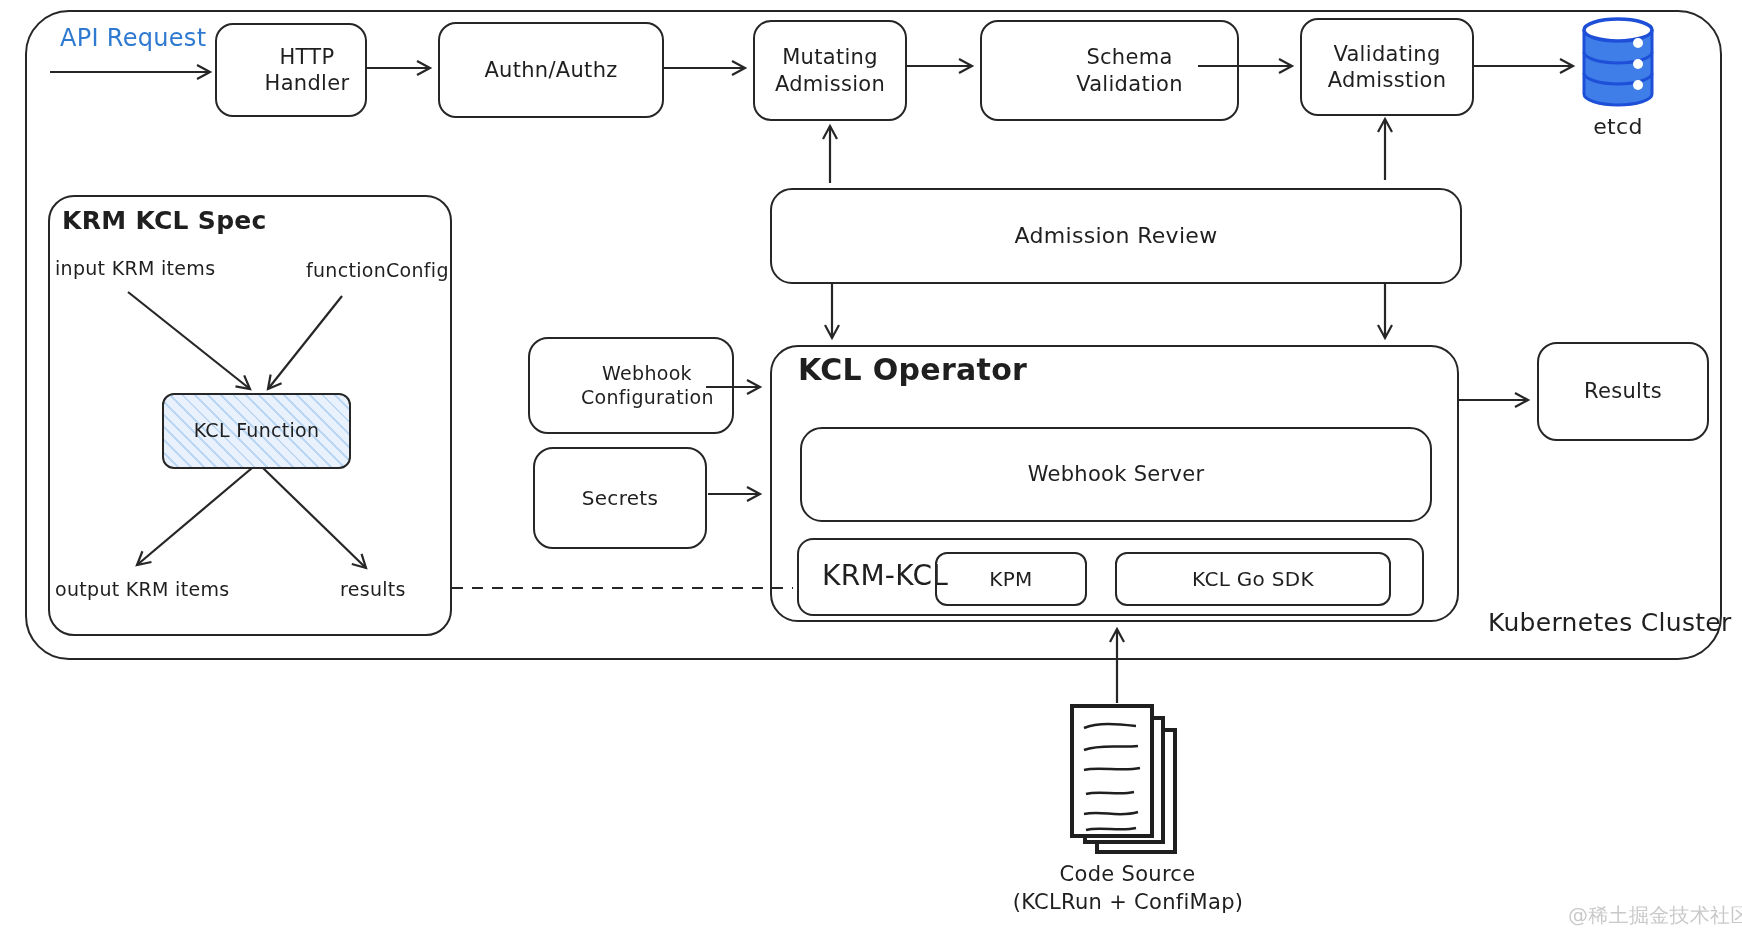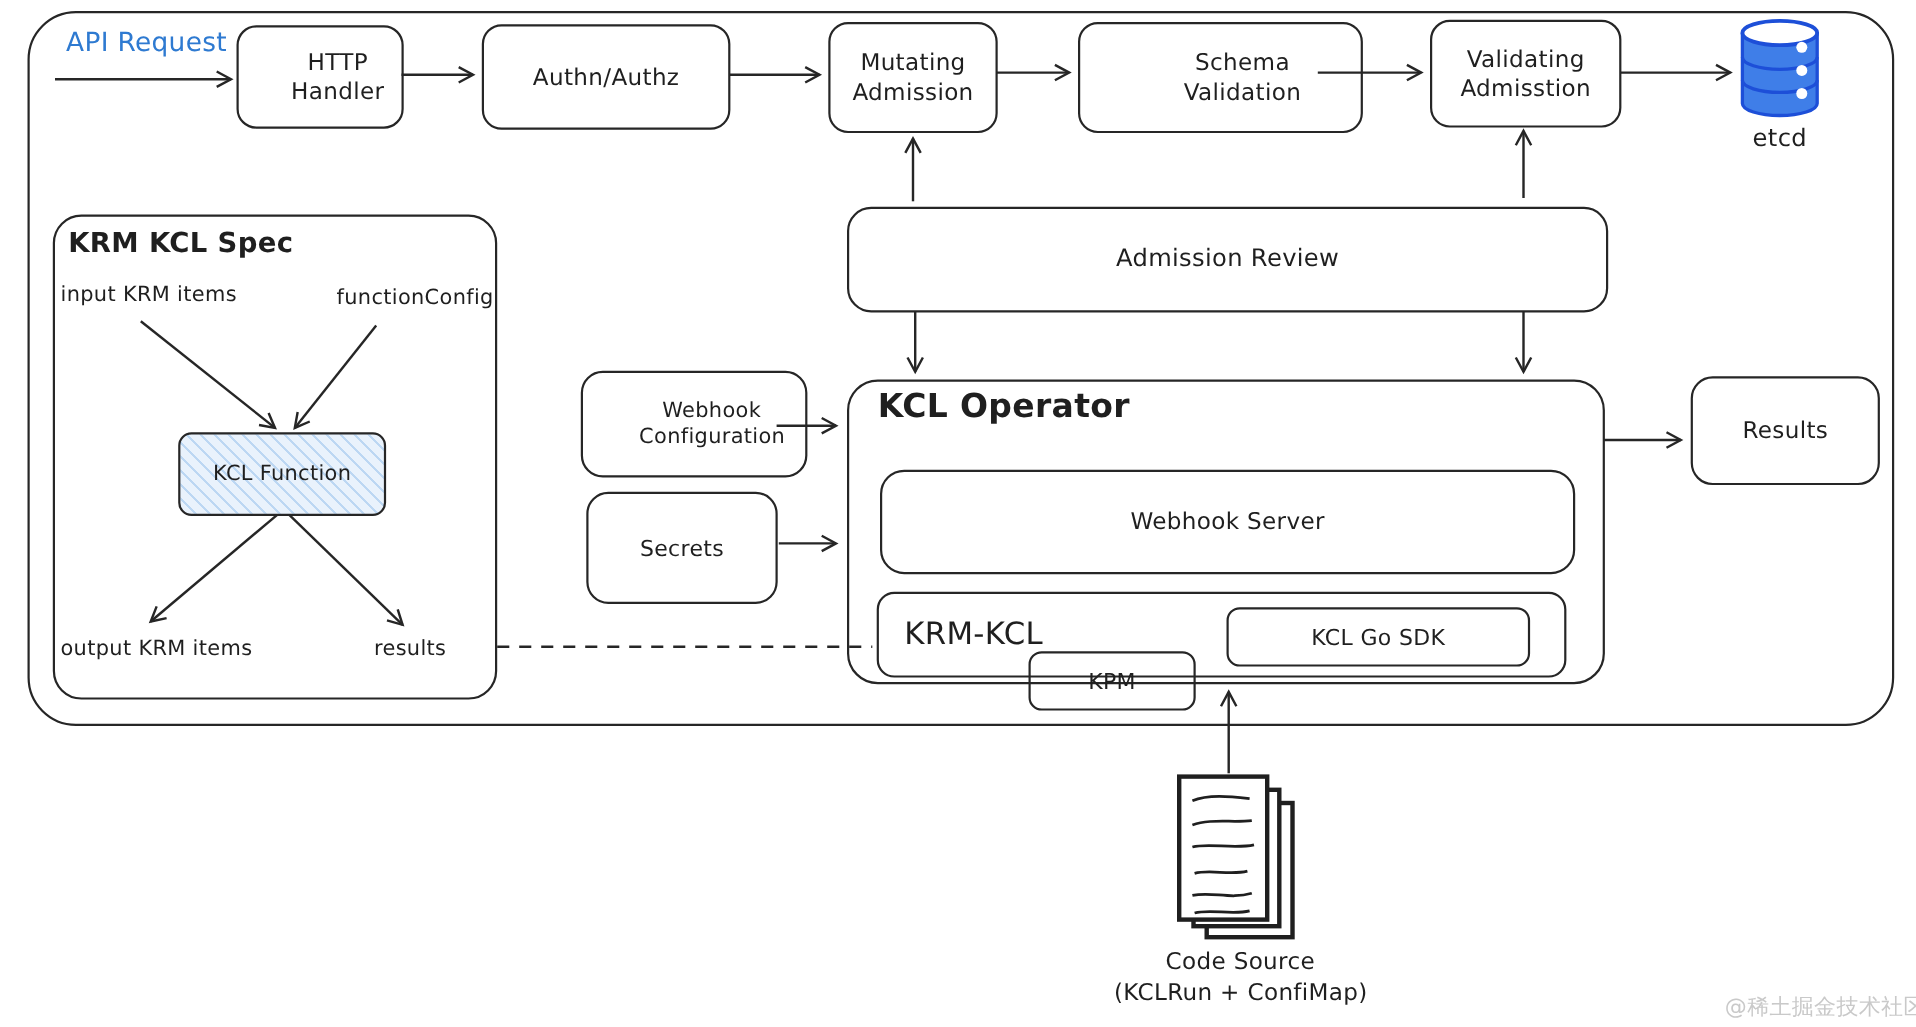--- a/index.html
+++ b/index.html
@@ -39,21 +39,21 @@
     background:repeating-linear-gradient(45deg,var(--kcl-function-hatch,#bcd7f3) 0 2px,transparent 2px 9px),var(--kcl-function-fill,#e9f2fc);
   }
   .webhook-cfg{left:528px;top:337px;width:170px;height:93px;font-size:19px;border-radius:20px;padding-left:32px;}
   .webhook-cfg span{max-width:132px;}
   .secrets{left:533px;top:447px;width:170px;height:98px;font-size:20px;border-radius:20px;}
   .operator{left:770px;top:345px;width:685px;height:273px;border-radius:28px;display:block;}
   .operator-title{left:798px;top:352px;font-size:30px;font-weight:600;}
   .webhook-server{left:800px;top:427px;width:628px;height:91px;font-size:21px;border-radius:22px;}
   .toolchain{left:797px;top:538px;width:623px;height:74px;border-radius:16px;display:block;}
   .krm-kcl-lbl{left:822px;top:538px;height:74px;display:flex;align-items:center;font-size:28px;}
-  .kpm{left:935px;top:552px;width:148px;height:50px;font-size:20px;border-radius:12px;margin-top:40px;}
+  .kpm{left:935px;top:552px;width:148px;height:50px;font-size:20px;border-radius:12px;}
   .sdk{left:1115px;top:552px;width:272px;height:50px;font-size:20px;border-radius:12px;}
   .results-box{left:1537px;top:342px;width:168px;height:95px;font-size:21px;border-radius:20px;}
   .cluster-lbl{left:1488px;top:608px;font-size:25px;}
   .code-title{left:1040px;top:862px;width:175px;text-align:center;font-size:21px;}
   .code-sub{left:998px;top:890px;width:260px;text-align:center;font-size:21px;}
   .watermark{left:1568px;top:902px;font-size:20px;color:var(--watermark-gray,#c9c9c9);}
   .arrow{stroke:var(--line,#262626);stroke-width:2.2;fill:none;}
 </style>
 </head>
 <body>
@@ -104,20 +104,21 @@
       <path d="M1084,728 C1098,722 1118,724 1136,726" fill="none" stroke="#1f1f1f" stroke-width="2.5"></path>
       <path d="M1084,750 C1100,744 1120,748 1138,746" fill="none" stroke="#1f1f1f" stroke-width="2.5"></path>
       <path d="M1084,770 C1098,766 1122,772 1140,768" fill="none" stroke="#1f1f1f" stroke-width="2.5"></path>
       <path d="M1086,794 C1100,790 1118,796 1134,792" fill="none" stroke="#1f1f1f" stroke-width="2.5"></path>
       <path d="M1084,814 C1102,810 1118,818 1138,812" fill="none" stroke="#1f1f1f" stroke-width="2.5"></path>
       <path d="M1086,830 C1100,826 1120,832 1136,828" fill="none" stroke="#1f1f1f" stroke-width="2.5"></path>
     </g>
   </svg>
 
   <div class="box outer"></div>
+  <div class="lbl cluster-lbl">Kubernetes Cluster</div>
 
   <div class="lbl api-req">API Request</div>
 
   <div class="box node-http">
       <span>HTTP Handler</span>
     </div>
   <div class="box node-authn">
       <span>Authn/Authz</span>
     </div>
   <div class="box node-mutating">

